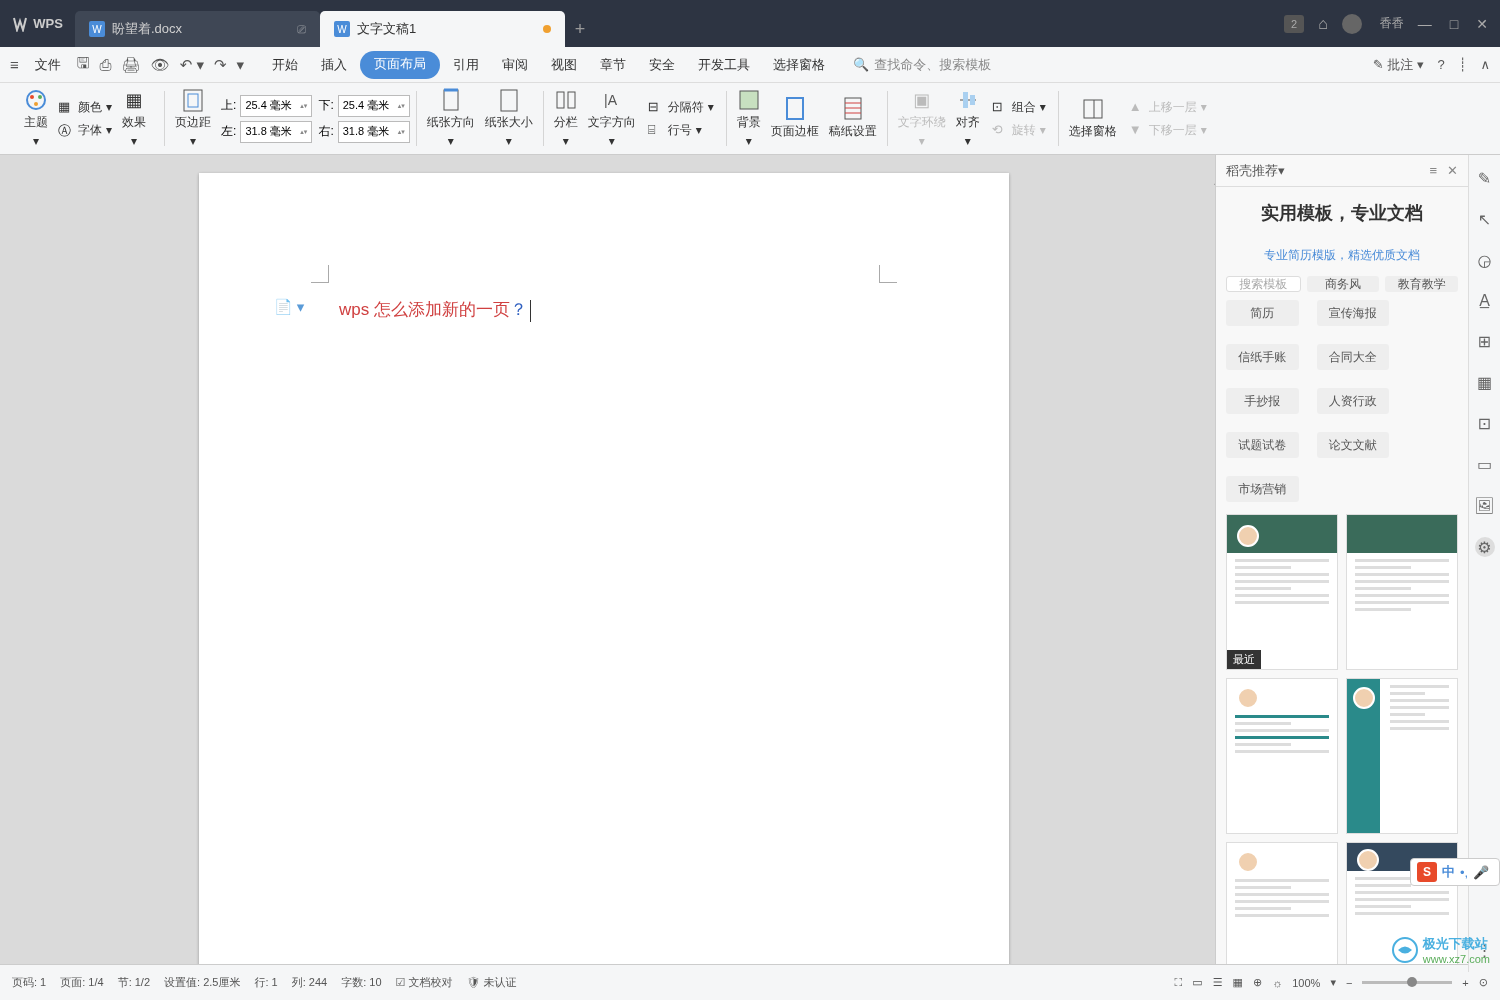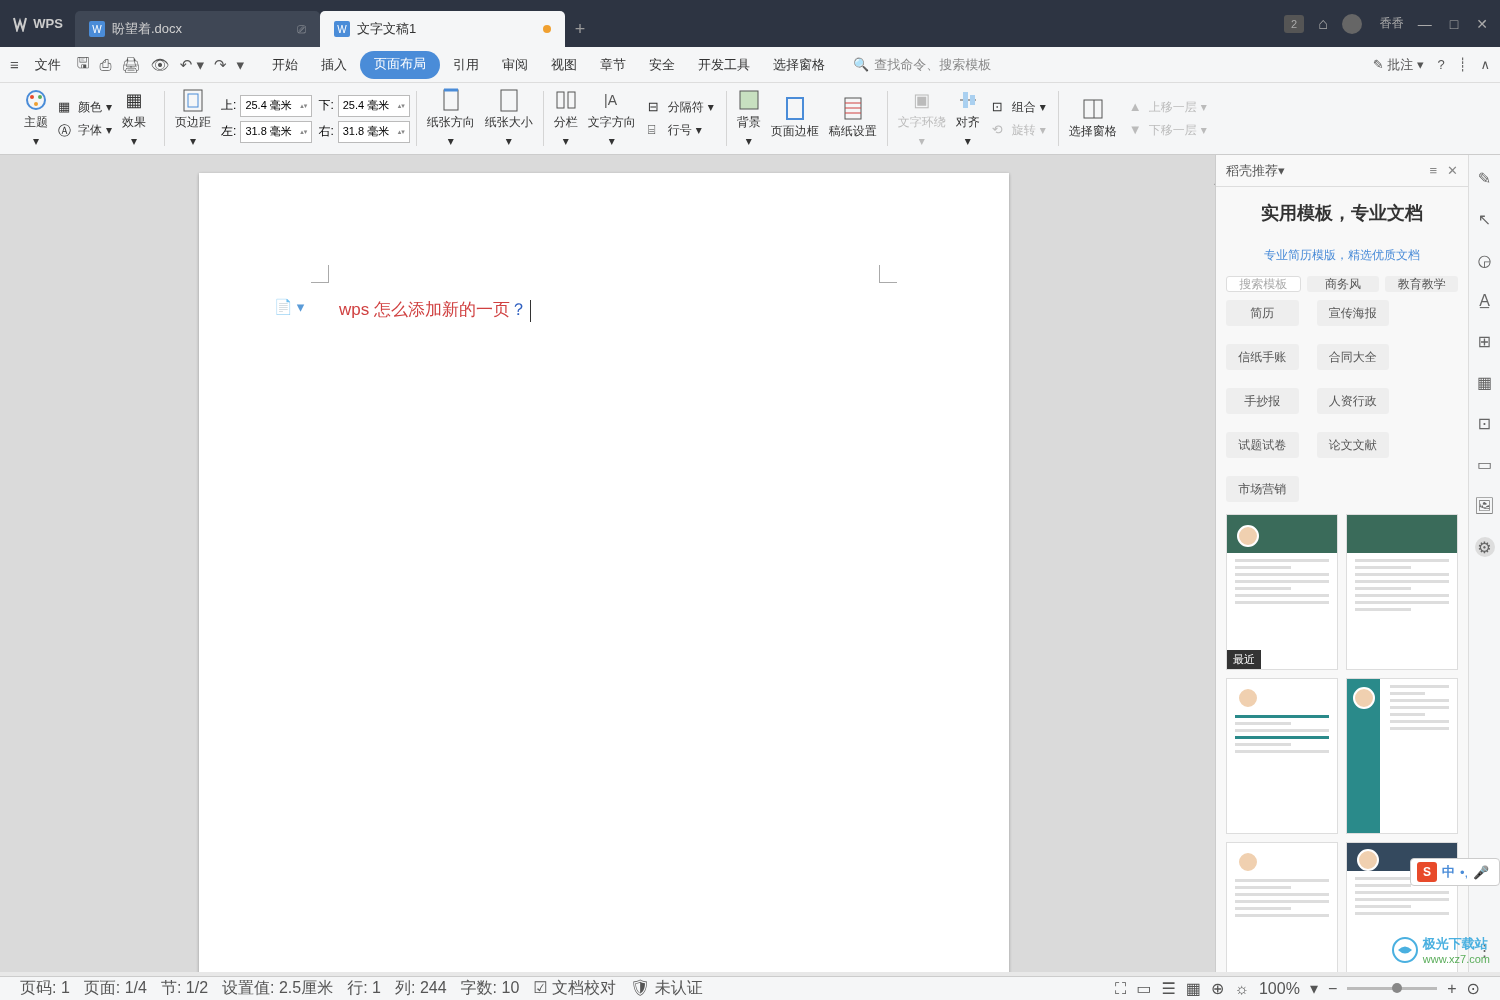--- a/index.html
+++ b/index.html
@@ -76,21 +76,21 @@
 .template-thumb .t-lines { padding: 6px 8px; }
 .template-thumb .t-line { height: 3px; background: #ddd; margin-bottom: 4px; }
 .template-thumb .t-line.short { width: 60%; }
 .template-badge { position: absolute; bottom: 0; left: 0; background: #333; color: white; font-size: 11px; padding: 2px 6px; }
 
 
 .right-toolbar { position: absolute; top: 155px; right: 0; width: 32px; bottom: 28px; background: #f5f6f7; border-left: 1px solid #ddd; display: flex; flex-direction: column; align-items: center; padding-top: 14px; gap: 22px; color: #666; font-size: 16px; z-index: 5; }
 .right-panel { right: 32px; }
 
 
-.statusbar { position: absolute; bottom: 0; left: 0; right: 0; height: 24px; background: #f5f6f7; border-top: 1px solid #ccc; display: flex; align-items: center; padding: 0 20px; font-size: 16px; color: #555; gap: 14px; }
+.statusbar { position: absolute; bottom: 0; left: 0; right: 0; height: 36px; background: #f5f6f7; border-top: 1px solid #ccc; display: flex; align-items: center; padding: 0 12px; font-size: 11px; color: #555; gap: 14px; }
 .statusbar-right { margin-left: auto; display: flex; align-items: center; gap: 10px; }
 .zoom-slider { width: 90px; height: 3px; background: #bbb; position: relative; }
 .zoom-handle { position: absolute; left: 50%; top: -4px; width: 10px; height: 10px; background: #888; border-radius: 50%; }
 
 
 .ime-float { position: absolute; right: 0; top: 858px; width: 90px; height: 28px; background: white; border: 1px solid #ccc; border-radius: 4px; display: flex; align-items: center; padding: 0 6px; gap: 5px; font-size: 13px; z-index: 20; }
 .ime-s { width: 20px; height: 20px; background: #e84a2a; color: white; border-radius: 3px; display: flex; align-items: center; justify-content: center; font-weight: bold; font-size: 12px; }
 
 
 .watermark { position: absolute; right: 10px; bottom: 35px; display: flex; align-items: center; gap: 5px; font-size: 13px; z-index: 20; }

